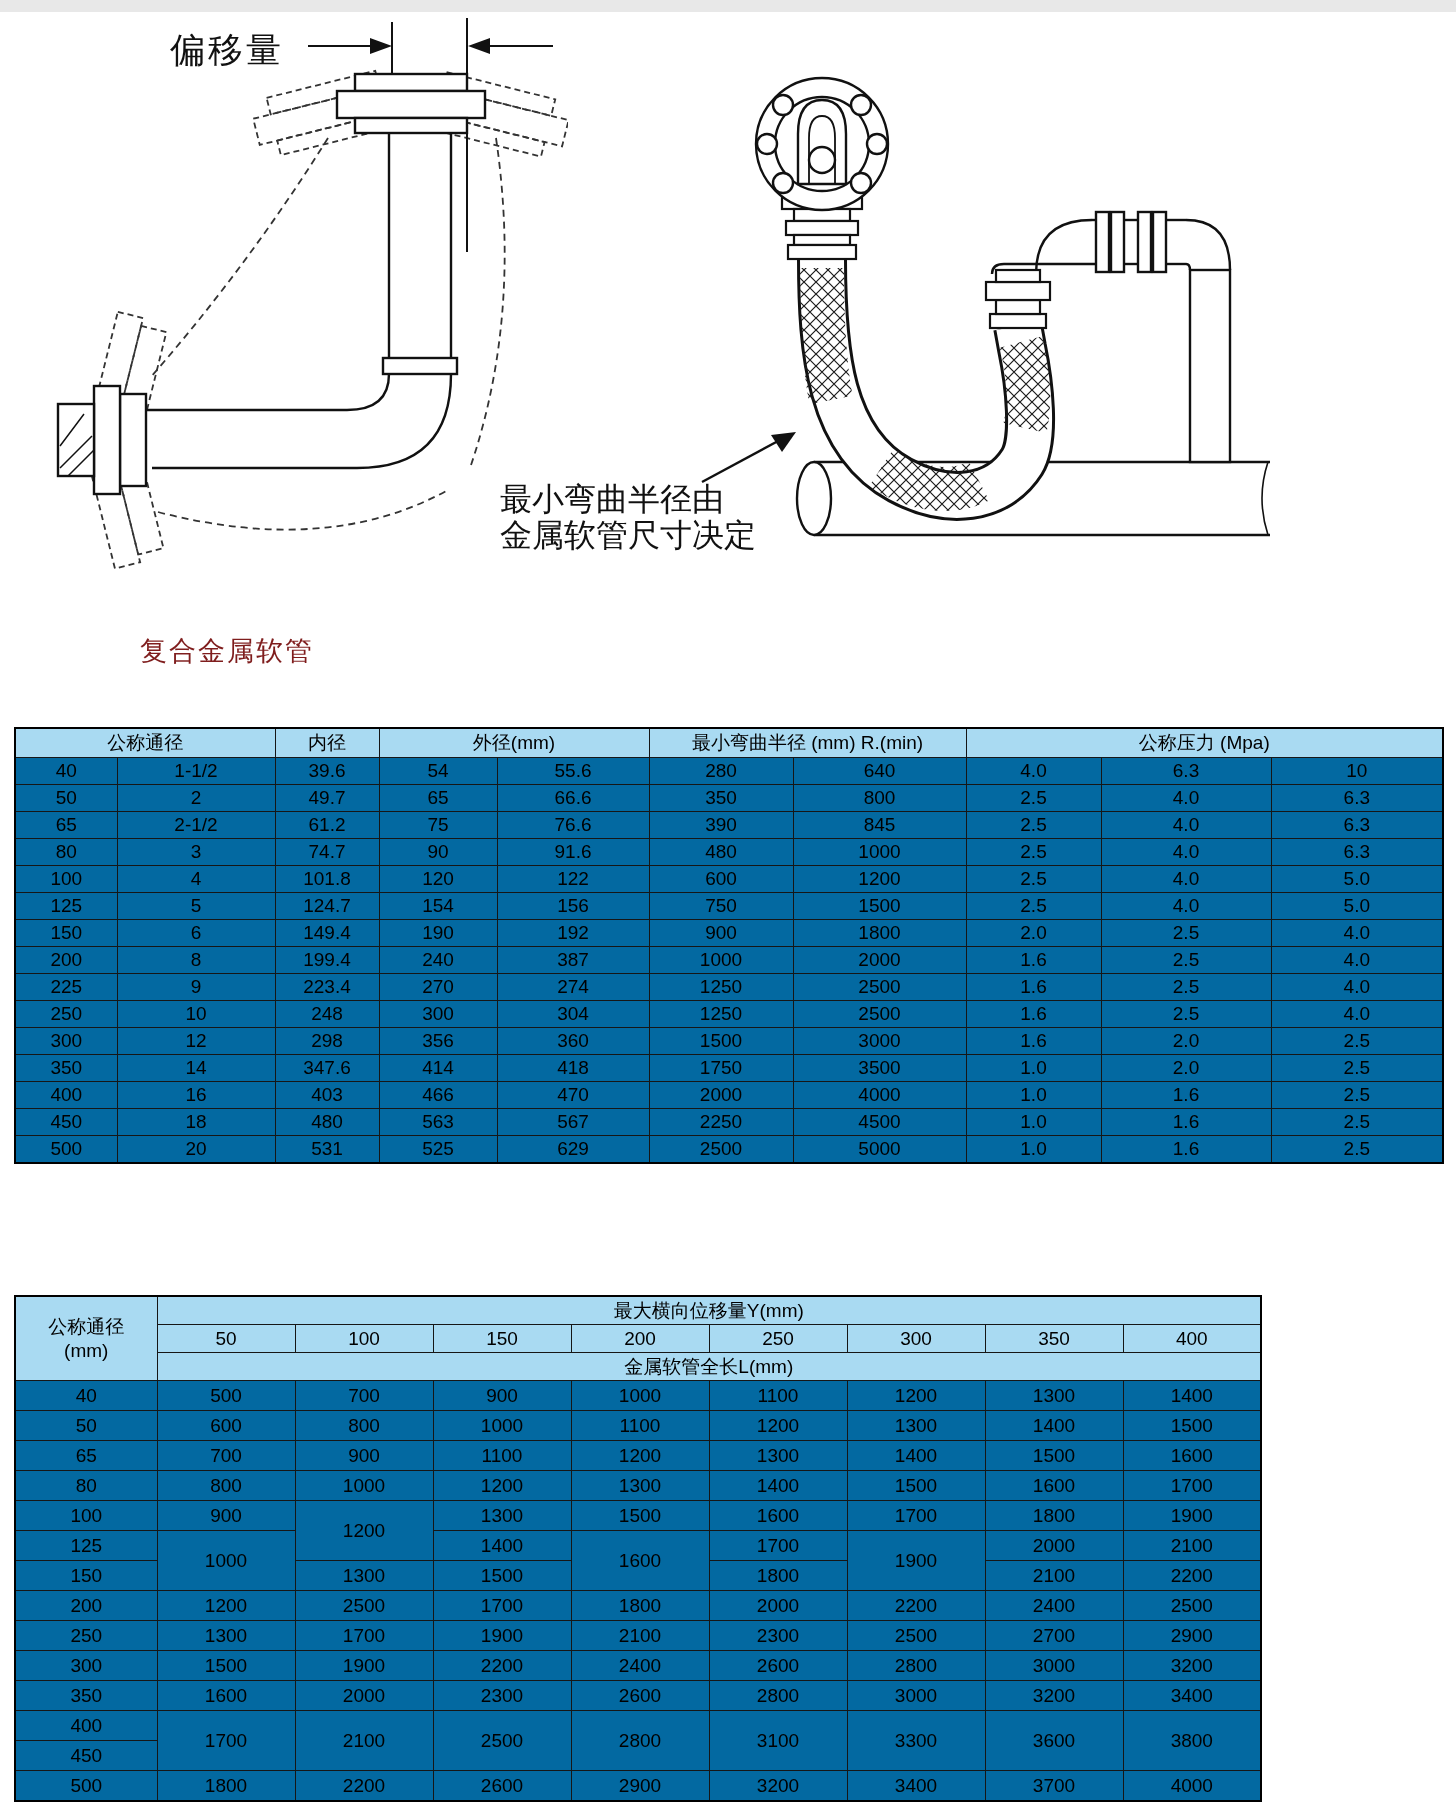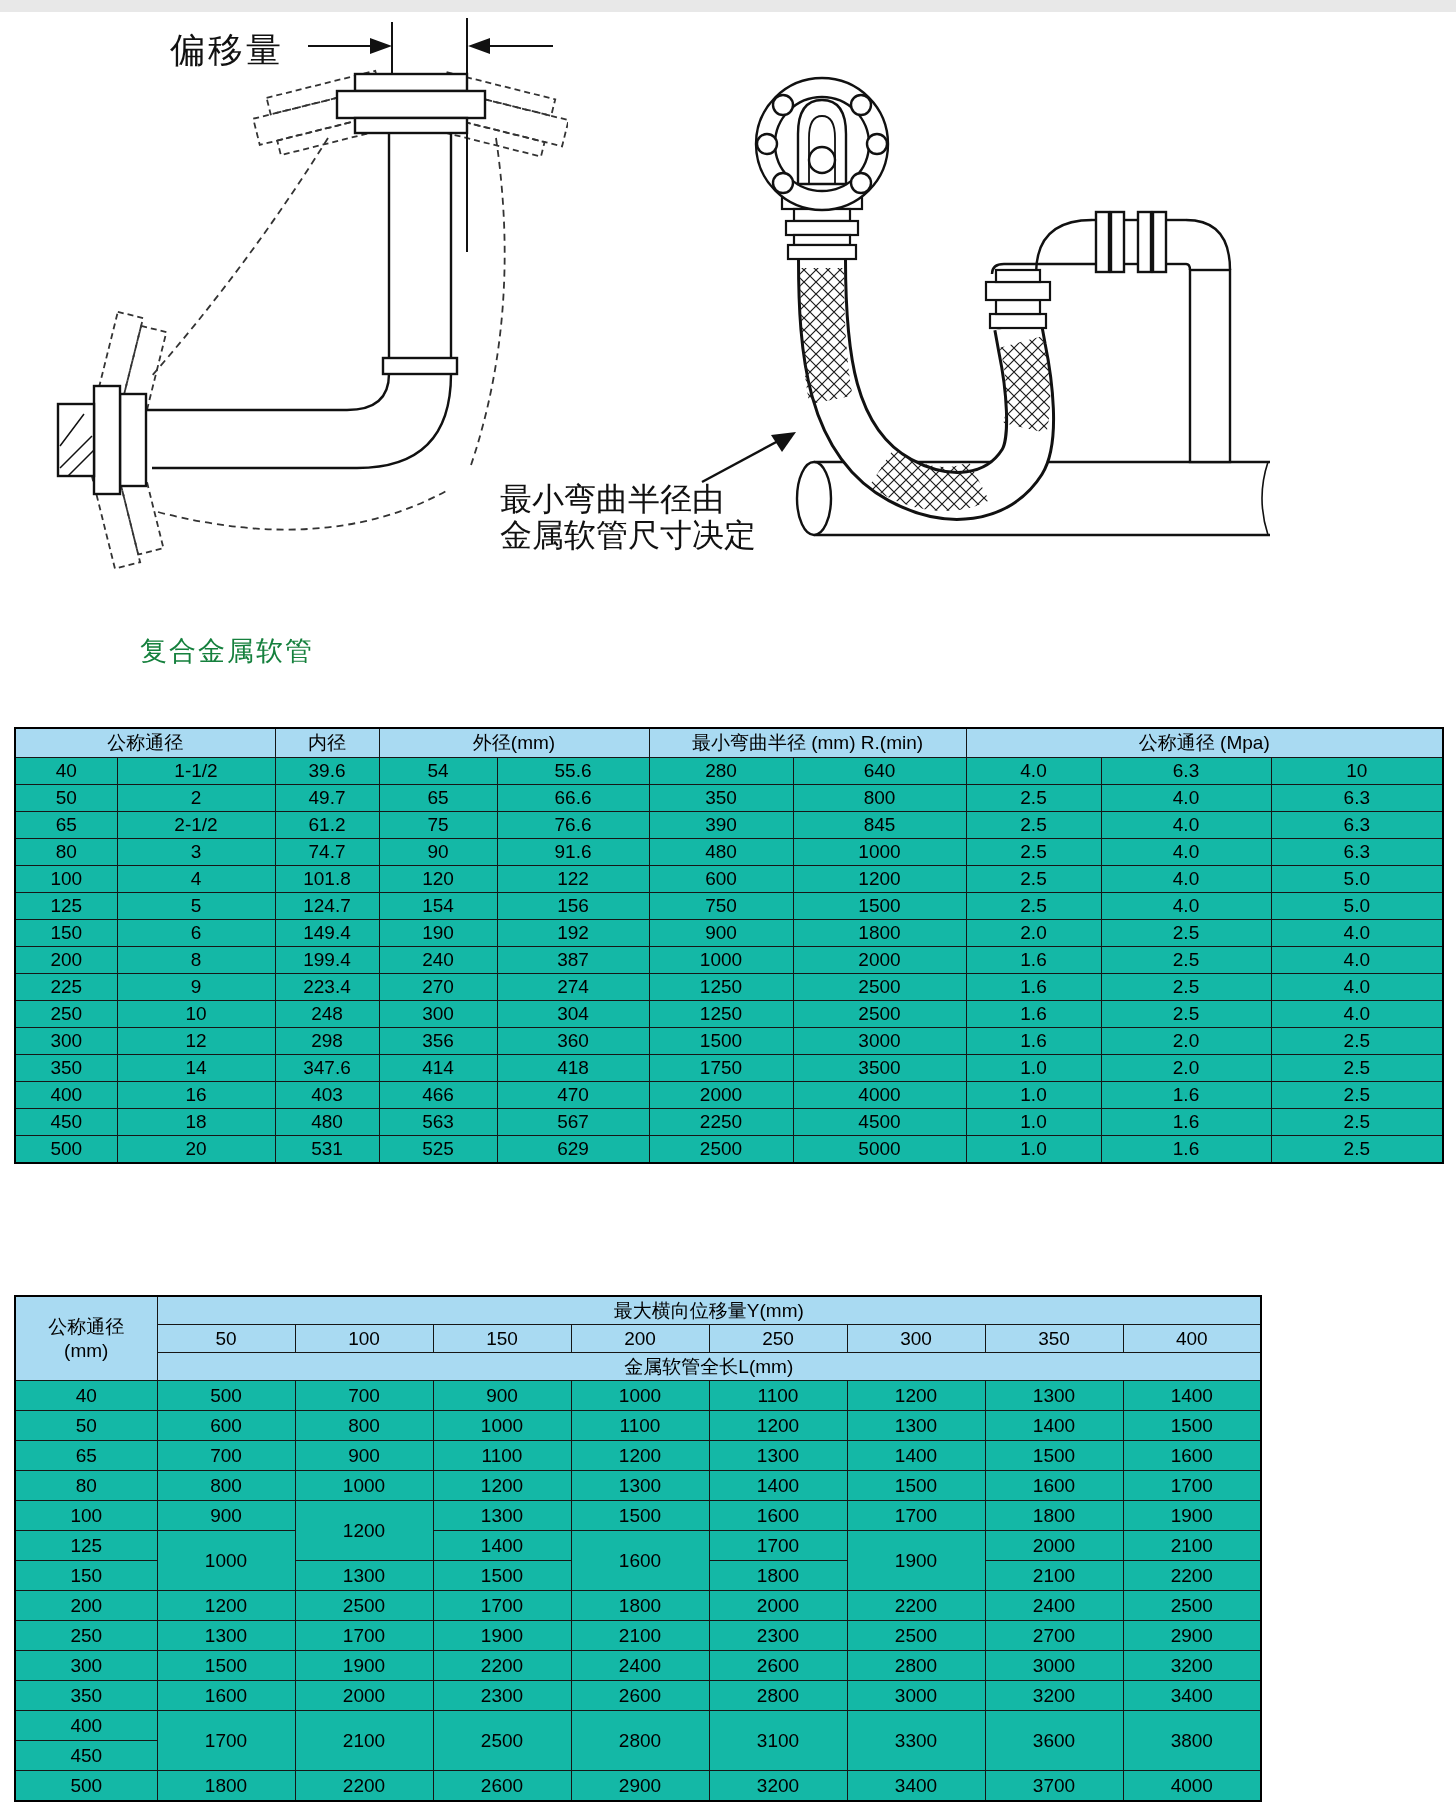--- a/index.html
+++ b/index.html
@@ -6,23 +6,23 @@
   .page{
     position:relative;width:1456px;height:1807px;margin:12px auto;
     background:#ffffff;color:#000;
     font-family:"Liberation Sans","DejaVu Sans",sans-serif;
     overflow:hidden;
     padding-left:34px;
   }
   .fig{position:absolute;}
   .fig text{font-family:"Liberation Sans","DejaVu Sans",sans-serif;fill:#111;}
   .caption{
-    position:absolute;left:140px;top:621px;font-size:27px;letter-spacing:2px;color:#15803d;
+    position:absolute;left:140px;top:621px;font-size:27px;letter-spacing:2px;color:#7f1d1d;
   }
-  table{border-collapse:collapse;table-layout:fixed;background:#14b8a6;}
+  table{border-collapse:collapse;table-layout:fixed;background:#0369a1;}
   .t1{position:absolute;left:14px;top:715px;width:1428px;border:2px solid #000;}
   .t2{position:absolute;left:14px;top:1283px;width:1246px;border:2px solid #000;}
   th,td{
     border:1px solid #161616;text-align:center;vertical-align:middle;
     padding:0;font-weight:normal;overflow:hidden;white-space:nowrap;
   }
   .t1 th{background:#a9daf2;height:28px;font-size:19px;}
   .t1 td{height:26px;font-size:19px;}
   .t2 th{background:#a9daf2;height:27px;font-size:19px;}
   .t2 td{height:29px;font-size:19px;}
@@ -173,21 +173,21 @@
         <col style="width:135px">
         <col style="width:170px">
       <col style="width:172px">
     </colgroup>
     <thead>
       <tr>
         <th colspan="2">公称通径</th>
         <th>内径</th>
         <th colspan="2">外径(mm)</th>
         <th colspan="2">最小弯曲半径 (mm) R.(min)</th>
-        <th colspan="3">公称通径 (Mpa)</th>
+        <th colspan="3">公称压力 (Mpa)</th>
       </tr>
     </thead>
     <tbody>
         <tr>
           <td>40</td>
           <td>1-1/2</td>
           <td>39.6</td>
           <td>54</td>
           <td>55.6</td>
           <td>280</td>

